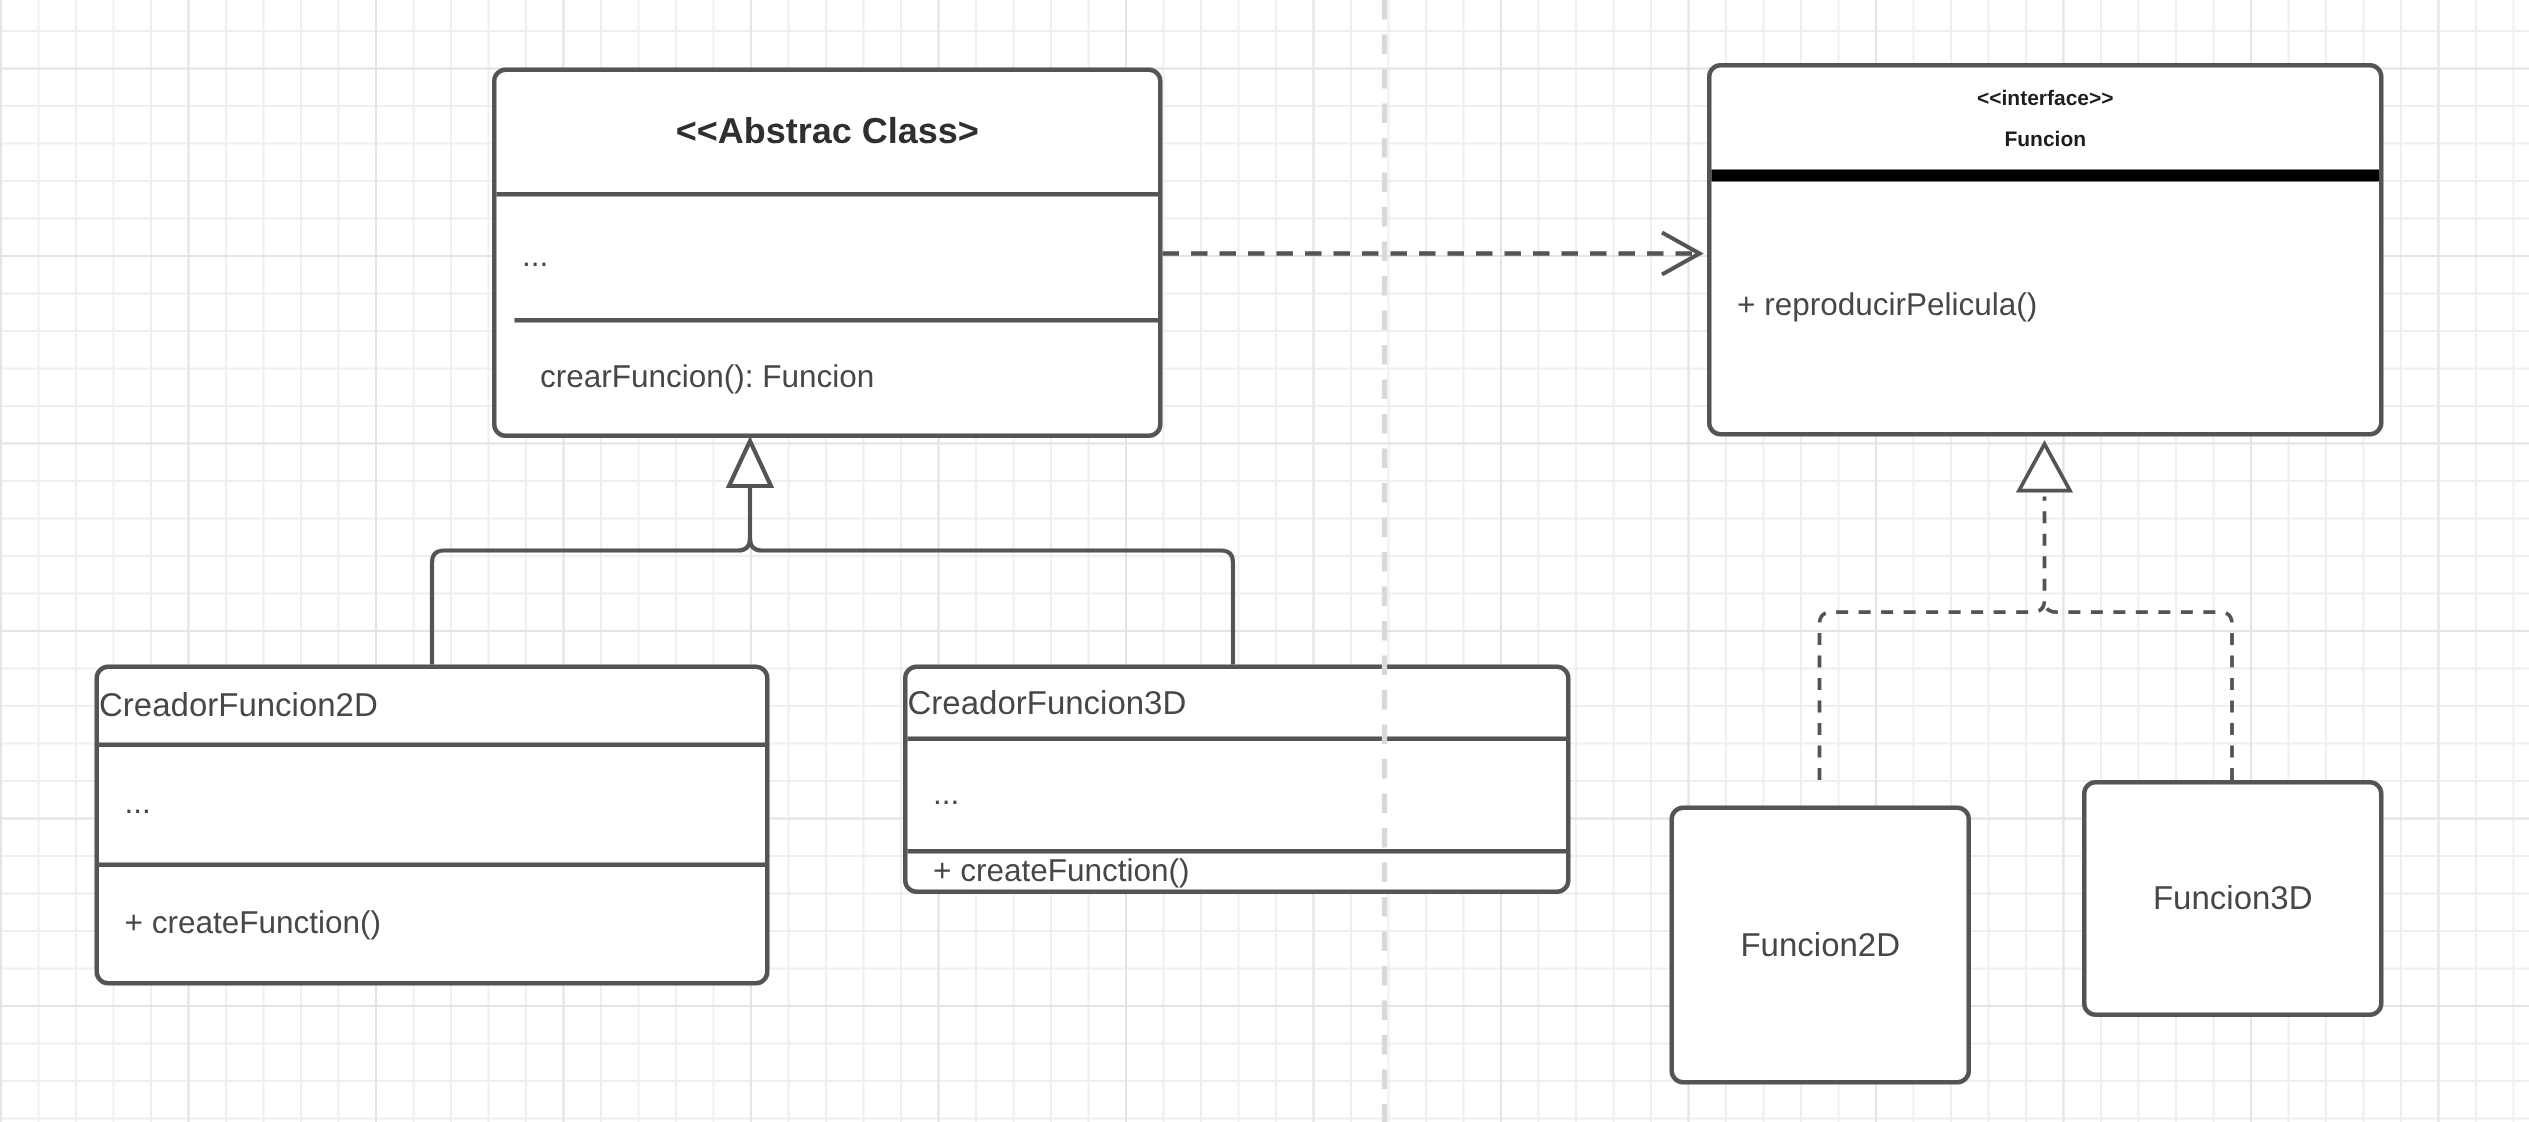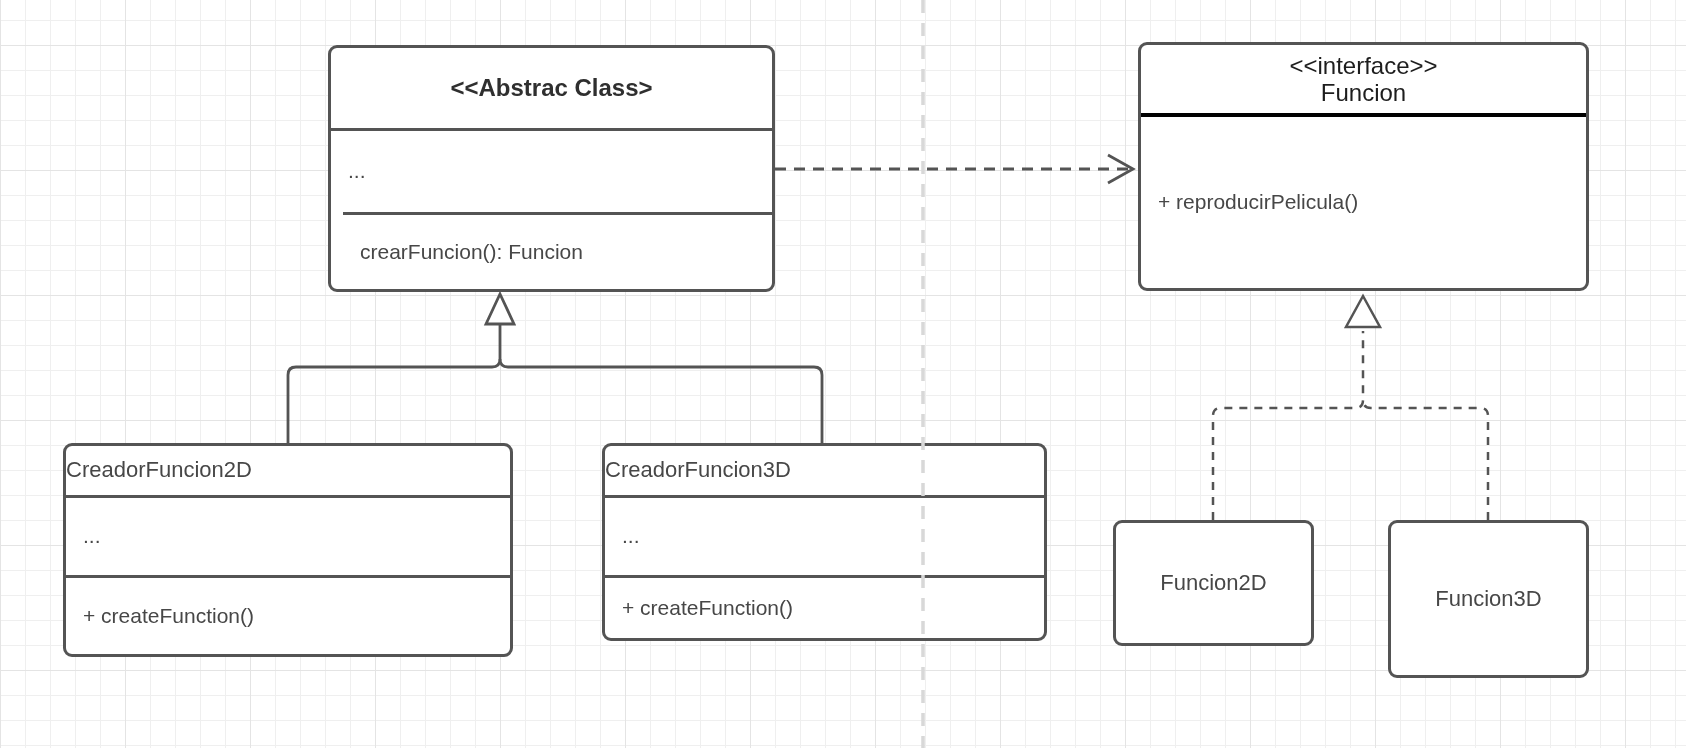--- a/index.html
+++ b/index.html
@@ -22,25 +22,25 @@
     box-sizing:border-box;
     background:#ffffff;
     border:3.5px solid #545454;
     border-radius:9px;
     display:flex;
     flex-direction:column;
     color:#474747;
   }
   .sec{box-sizing:border-box;display:flex;align-items:center;}
   .sec.divided{border-top:3.5px solid #545454;}
-  .sec.divided-thick{border-top:4px solid #000000;}
+  .sec.divided-thick{border-top:8px solid #000000;}
   .sec .txt{padding-left:17px;font-size:21px;white-space:pre;}
   .titlebox{flex-direction:column;justify-content:center;text-align:center;}
   .title-big{font-weight:bold;font-size:24px;line-height:31px;color:#2f2f2f;}
-  .title-small{font-weight:normal;font-size:24px;line-height:27px;color:#1d1d1d;}
+  .title-small{font-weight:bold;font-size:14px;line-height:27px;color:#1d1d1d;}
   .title-plain{font-size:22px;color:#474747;width:100%;text-align:left;}
   .leaf-label{width:100%;text-align:center;font-size:22px;color:#474747;}
   .edges{position:absolute;left:0;top:0;pointer-events:none;}
 </style>
 </head>
 <body>
 
 <div class="canvas">
 
   <div class="node" style="left:328px;top:45px;width:447px;height:247px;">
@@ -70,33 +70,33 @@
       <div class="title-plain">CreadorFuncion2D</div>
     </div>
     <div class="sec divided" style="height:80px;">
       <div class="txt">...</div>
     </div>
     <div class="sec divided" style="flex:1;">
       <div class="txt">+ createFunction()</div>
     </div>
   </div>
 
-  <div class="node" style="left:602px;top:443px;width:445px;height:198px;">
+  <div class="node" style="left:602px;top:443px;width:445px;height:153px;">
     <div class="sec titlebox" style="height:48.5px;">
       <div class="title-plain">CreadorFuncion3D</div>
     </div>
     <div class="sec divided" style="height:80px;">
       <div class="txt">...</div>
     </div>
     <div class="sec divided" style="flex:1;">
       <div class="txt">+ createFunction()</div>
     </div>
   </div>
 
-  <div class="node" style="left:1113px;top:520px;width:201px;height:126px;justify-content:center;">
+  <div class="node" style="left:1113px;top:537px;width:201px;height:186px;justify-content:center;">
     <div class="leaf-label">Funcion2D</div>
   </div>
 
   <div class="node" style="left:1388px;top:520px;width:201px;height:158px;justify-content:center;">
     <div class="leaf-label">Funcion3D</div>
   </div>
 
   <svg class="edges" width="1686" height="748" viewBox="0 0 1686 748">
 
     <line x1="923" y1="0" x2="923" y2="748" stroke="#d8d8d8" stroke-width="3.5" stroke-dasharray="13 10"></line>

